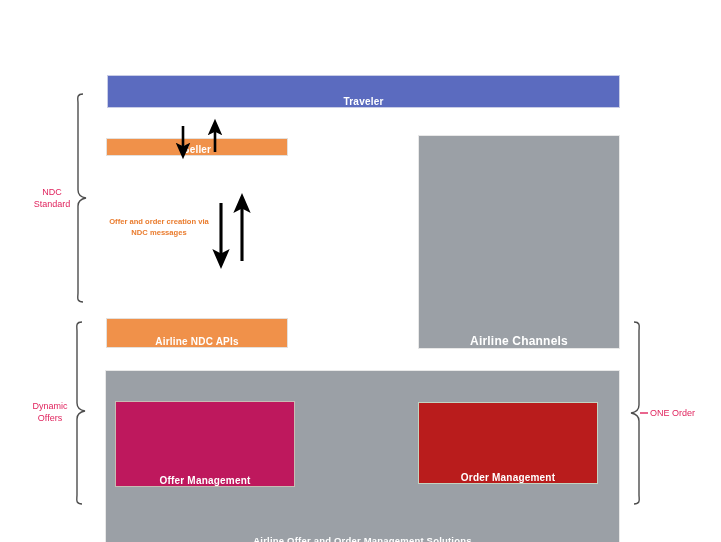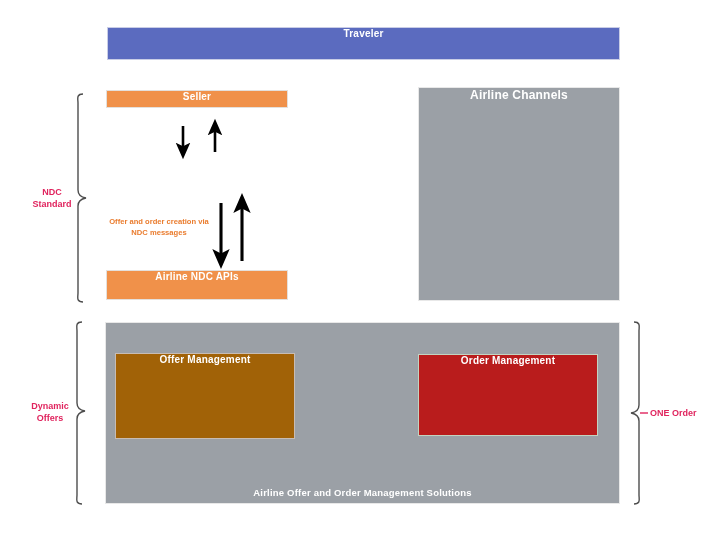--- a/index.html
+++ b/index.html
@@ -17,26 +17,27 @@
   #diagram {
     position: absolute;
     left: 0; top: 0;
     width: 721px;
     height: 542px;
   }
   .box {
     position: absolute;
     box-sizing: border-box;
     display: flex;
-    align-items: flex-start;
+    align-items: flex-end;
     justify-content: center;
     color: #ffffff;
     font-weight: bold;
     letter-spacing: 0.2px;
     text-align: center;
+    margin-top: 48px;
   }
 
   
   .traveler {
     left: 107px; top: 27px;
     width: 513px; height: 33px;
     background: #5b6bbf;
     border: 1px solid #c9cde6;
     font-size: 10px;
   }
@@ -73,21 +74,21 @@
     left: 0; right: 0;
     bottom: 5px;
     text-align: center;
     color: #ffffff;
     font-weight: bold;
     font-size: 9.5px;
   }
   .offer-mgmt {
     left: 115px; top: 353px;
     width: 180px; height: 86px;
-    background: #a16207;
+    background: #be185d;
     border: 1px solid #c8bcb3;
     font-size: 10px;
   }
   .order-mgmt {
     left: 418px; top: 354px;
     width: 180px; height: 82px;
     background: #b91c1c;
     border: 1px solid #c3d4c1;
     font-size: 10px;
   }
@@ -102,21 +103,21 @@
     font-weight: bold;
     line-height: 11px;
     text-align: center;
   }
 
   
   .bracket-label {
     position: absolute;
     color: #e0245e;
     font-size: 9px;
-    font-weight: bold;
+    font-weight: normal;
     text-align: center;
     line-height: 12px;
   }
   .lbl-ndc      { left: 21px;  top: 186px; width: 62px; }
   .lbl-dynamic  { left: 19px;  top: 400px; width: 62px; }
   .lbl-oneorder { left: 650px; top: 407px; width: 70px; text-align: left; }
 
   svg.overlay {
     position: absolute;
     left: 0; top: 0;

